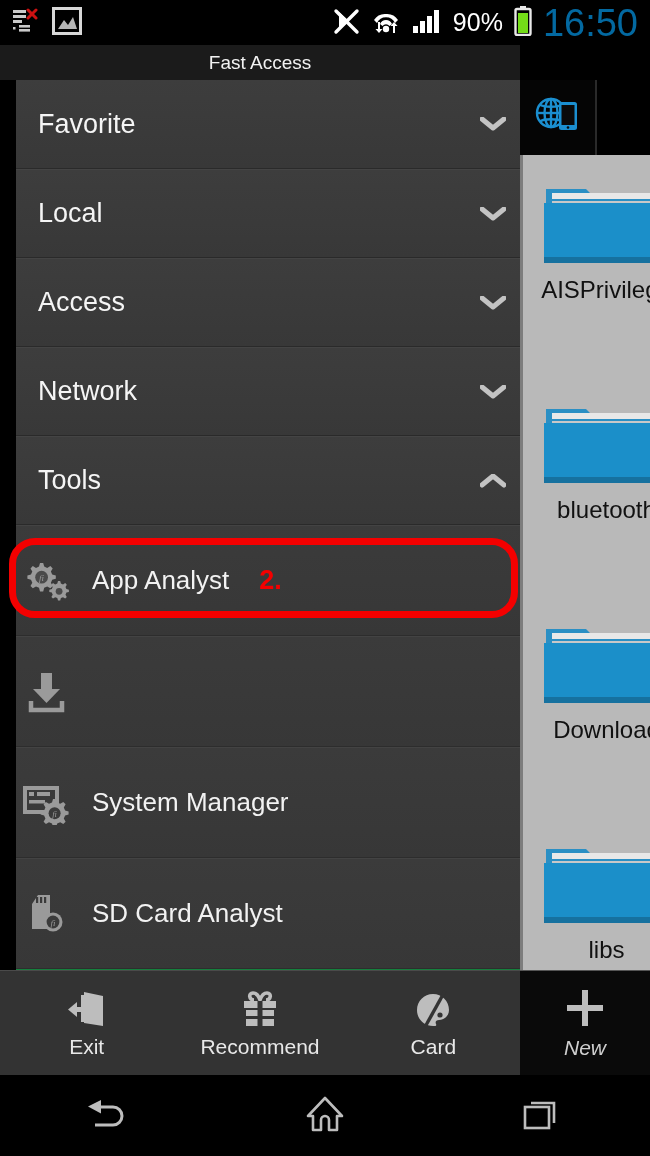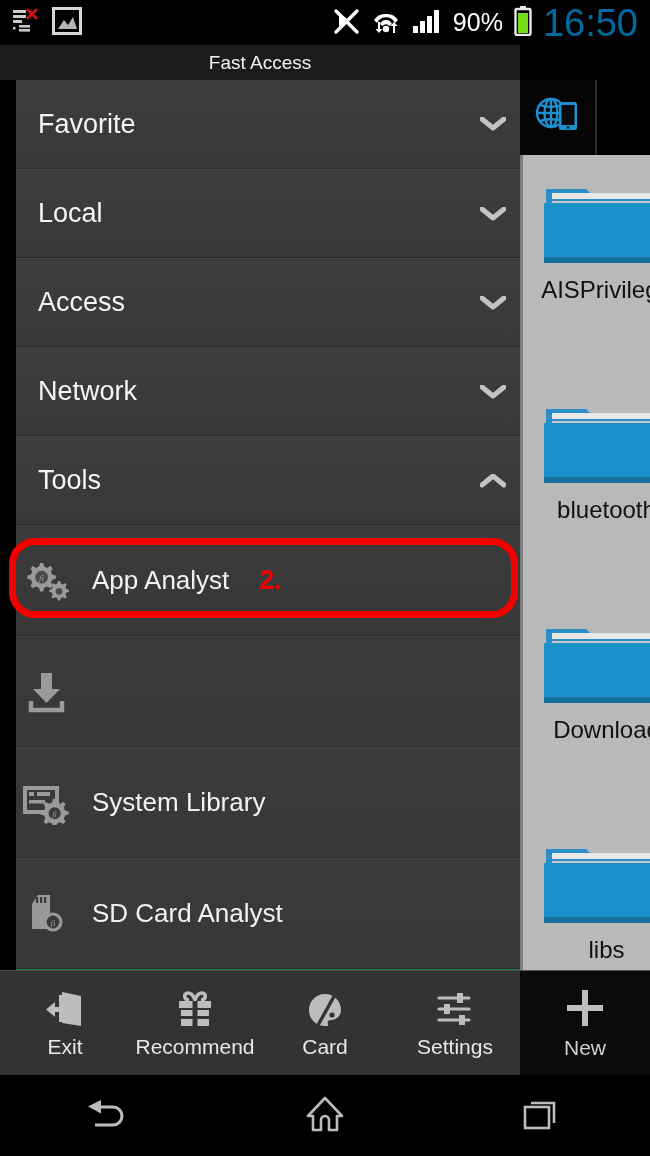--- a/index.html
+++ b/index.html
@@ -159,20 +159,21 @@
     word-break: break-all;
   }
   #rp-new {
     position: absolute; left: 0; top: 925px;
     width: 130px; height: 105px;
     background: #0a0a0a;
     display: flex; flex-direction: column;
     align-items: center; justify-content: center;
     gap: 2px;
     border-top: 1px solid #555;
+    font-style: italic;
   }
   #rp-new .lb { color: #cfcfcf; font-size: 21px; }
 
   
   #nav-bar {
     position: absolute; left: 0; top: 1075px;
     width: 650px; height: 81px;
     background: #000;
     display: flex; align-items: center;
   }
@@ -334,21 +335,21 @@
           <rect x="7" y="11" width="5" height="4" fill="#9a9a9a"></rect>
           <rect x="15" y="11" width="13" height="4" fill="#9a9a9a"></rect>
           <rect x="7" y="19" width="16" height="3.5" fill="#9a9a9a"></rect>
           <g fill="#9a9a9a">
             <path d="M31 18 l3.2 0 l1 3.5 l3 1.3 l3.1-1.8 l2.3 2.3 l-1.8 3.1 l1.3 3 l3.5 1 l0 3.2 l-3.5 1 l-1.3 3 l1.8 3.1 l-2.3 2.3 l-3.1-1.8 l-3 1.3 l-1 3.5 l-3.2 0 l-1-3.5 l-3-1.3 l-3.1 1.8 l-2.3-2.3 l1.8-3.1 l-1.3-3 l-3.5-1 l0-3.2 l3.5-1 l1.3-3 l-1.8-3.1 l2.3-2.3 l3.1 1.8 l3-1.3 z"></path>
             <circle cx="32.6" cy="32.2" r="6" fill="#3a3a3a"></circle>
           </g>
           <text x="32.6" y="35.8" font-size="8.5" fill="#9a9a9a" text-anchor="middle" font-family="'Liberation Serif', serif" font-style="italic">fi</text>
         </svg>
       </span>
-      <span class="tool-label">System Library</span>
+      <span class="tool-label">System Manager</span>
       <span class="step-num"></span>
     </div>
 
     <div class="tool-row">
       <span class="tool-icon">
         <svg width="46" height="46" viewBox="0 0 46 46">
           <path d="M8 4 L26 4 L26 38 L8 38 L8 13 L14 4 Z" fill="#9a9a9a"></path>
           <g fill="#3a3a3a">
             <rect x="12" y="6" width="2.2" height="6"></rect>
             <rect x="16" y="6" width="2.2" height="6"></rect>
@@ -396,35 +397,20 @@
       <span class="tb-ic">
         <svg width="40" height="38" viewBox="0 0 40 38">
           <path d="M20 4 C29 4 36 11 36 20 C36 27 30 30 26 30 C23 30 22 32 23 34 C24 36 22 36 20 36 C11 36 4 29 4 20 C4 11 11 4 20 4 Z" fill="#bdbdbd"></path>
           <circle cx="27" cy="25" r="2.6" fill="#333"></circle>
           <line x1="32" y1="1" x2="12" y2="37" stroke="#333" stroke-width="3.4"></line>
         </svg>
       </span>
       <span class="tb-lb">Card</span>
     </div>
 
-    <div class="tb-item">
-      <span class="tb-ic">
-        <svg width="40" height="38" viewBox="0 0 40 38">
-          <g stroke="#bdbdbd" stroke-width="3.2" stroke-linecap="round">
-            <line x1="4" y1="8" x2="34" y2="8"></line>
-            <line x1="4" y1="19" x2="34" y2="19"></line>
-            <line x1="4" y1="30" x2="34" y2="30"></line>
-          </g>
-          <rect x="22" y="3" width="6" height="10" fill="#bdbdbd"></rect>
-          <rect x="9" y="14" width="6" height="10" fill="#bdbdbd"></rect>
-          <rect x="24" y="25" width="6" height="10" fill="#bdbdbd"></rect>
-        </svg>
-      </span>
-      <span class="tb-lb">Settings</span>
-    </div>
   </div>
 
   <div id="right-panel">
 
     <div id="rp-tabs">
       <div class="rp-tab">
         <span>
           <svg width="48" height="44" viewBox="0 0 48 44">
             <g fill="none" stroke="#1b8fd0" stroke-width="2.4">
               <circle cx="17" cy="19" r="14"></circle>

